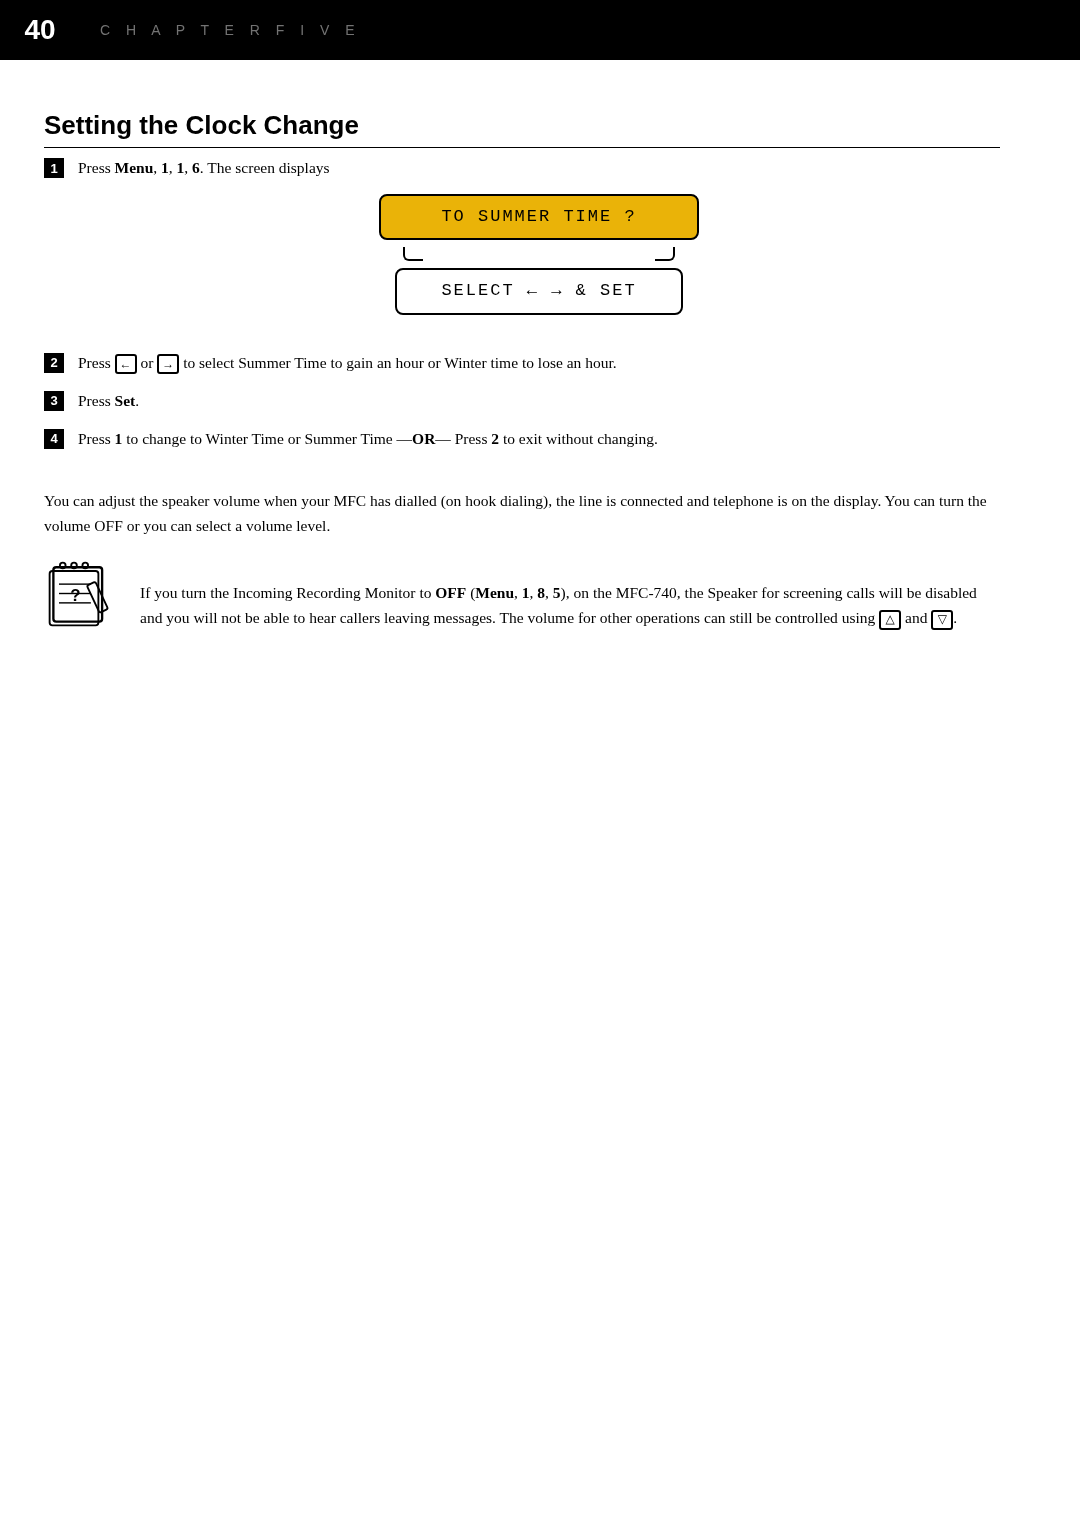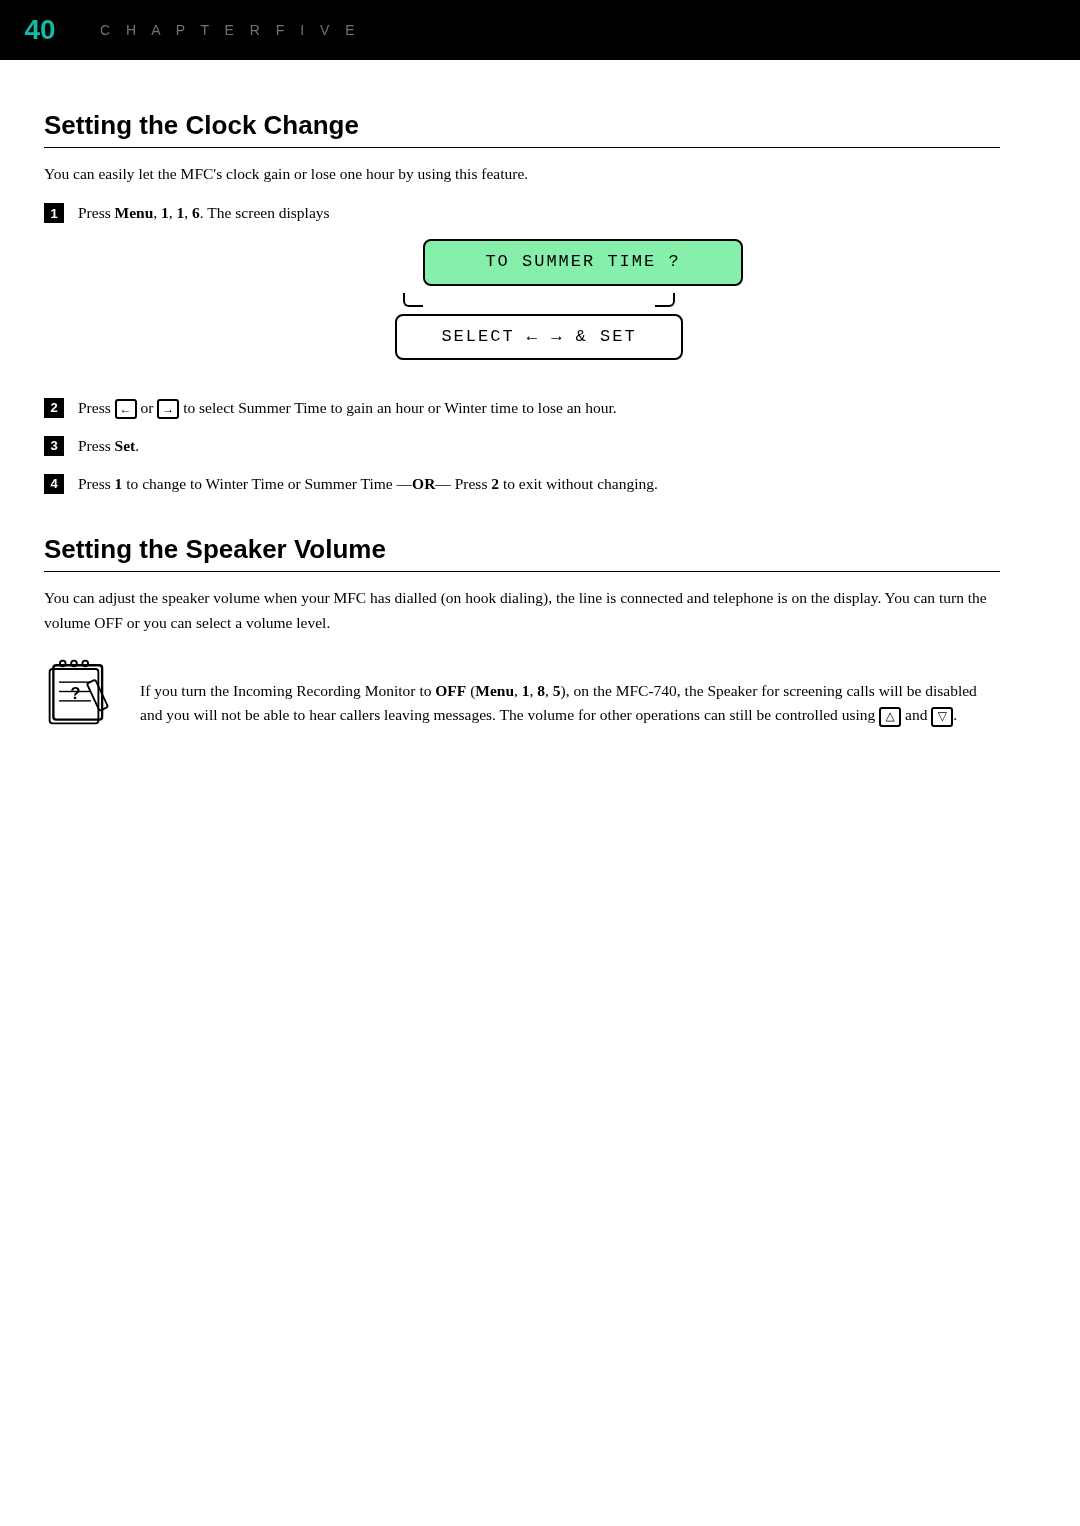--- a/index.html
+++ b/index.html
@@ -17,21 +17,21 @@
     .page-header {
       display: flex;
       align-items: center;
       background: #000;
       height: 60px;
       padding: 0 0 0 0;
     }
 
     .chapter-number {
       background: #000;
-      color: #14b8a6;
+      color: #ffffff;
       font-size: 28px;
       font-weight: bold;
       font-family: Arial, sans-serif;
       width: 80px;
       height: 60px;
       display: flex;
       align-items: center;
       justify-content: center;
       flex-shrink: 0;
     }
@@ -112,24 +112,23 @@
     }
 
     .lcd-box1 {
       border: 2px solid #000;
       border-radius: 8px;
       padding: 8px 16px;
       font-family: 'Courier New', Courier, monospace;
       font-size: 17px;
       letter-spacing: 2px;
       text-align: center;
-      background: #86efac;
+      background: #eab308;
       width: 100%;
       margin-bottom: 0;
-      margin-left: 44px;
     }
 
     .lcd-connector {
       display: flex;
       align-items: center;
       justify-content: space-between;
       position: relative;
       height: 28px;
       width: 85%;
       margin: 0 auto;
@@ -229,21 +228,20 @@
 
 <div class="page-header">
   <div class="chapter-number">40</div>
   <div class="chapter-label">C H A P T E R   F I V E</div>
 </div>
 
 <div class="content">
 
   <div class="section1">
     <h2 class="section-title">Setting the Clock Change</h2>
-    <p class="section-intro">You can easily let the MFC's clock gain or lose one hour by using this feature.</p>
 
     <ol class="steps-list">
 
       <li class="step">
         <div class="step-num">1</div>
         <div class="step-text">
           Press <b>Menu</b>, <b>1</b>, <b>1</b>, <b>6</b>. The screen displays
 
           
           <div class="lcd-wrapper">
@@ -276,21 +274,20 @@
         <div class="step-num">4</div>
         <div class="step-text">
           Press <b>1</b> to change to Winter Time or Summer Time —<b>OR</b>— Press <b>2</b> to exit without changing.
         </div>
       </li>
 
     </ol>
   </div>
 
   <div class="section2">
-    <h2 class="section-title">Setting the Speaker Volume</h2>
 
     <div class="section-body">
       <p>You can adjust the speaker volume when your MFC has dialled (on hook dialing), the line is connected and telephone is on the display. You can turn the volume OFF or you can select a volume level.</p>
     </div>
 
     <div class="note-row">
       <div class="note-icon">
         
         <svg viewBox="0 0 80 80" xmlns="http://www.w3.org/2000/svg">
 

